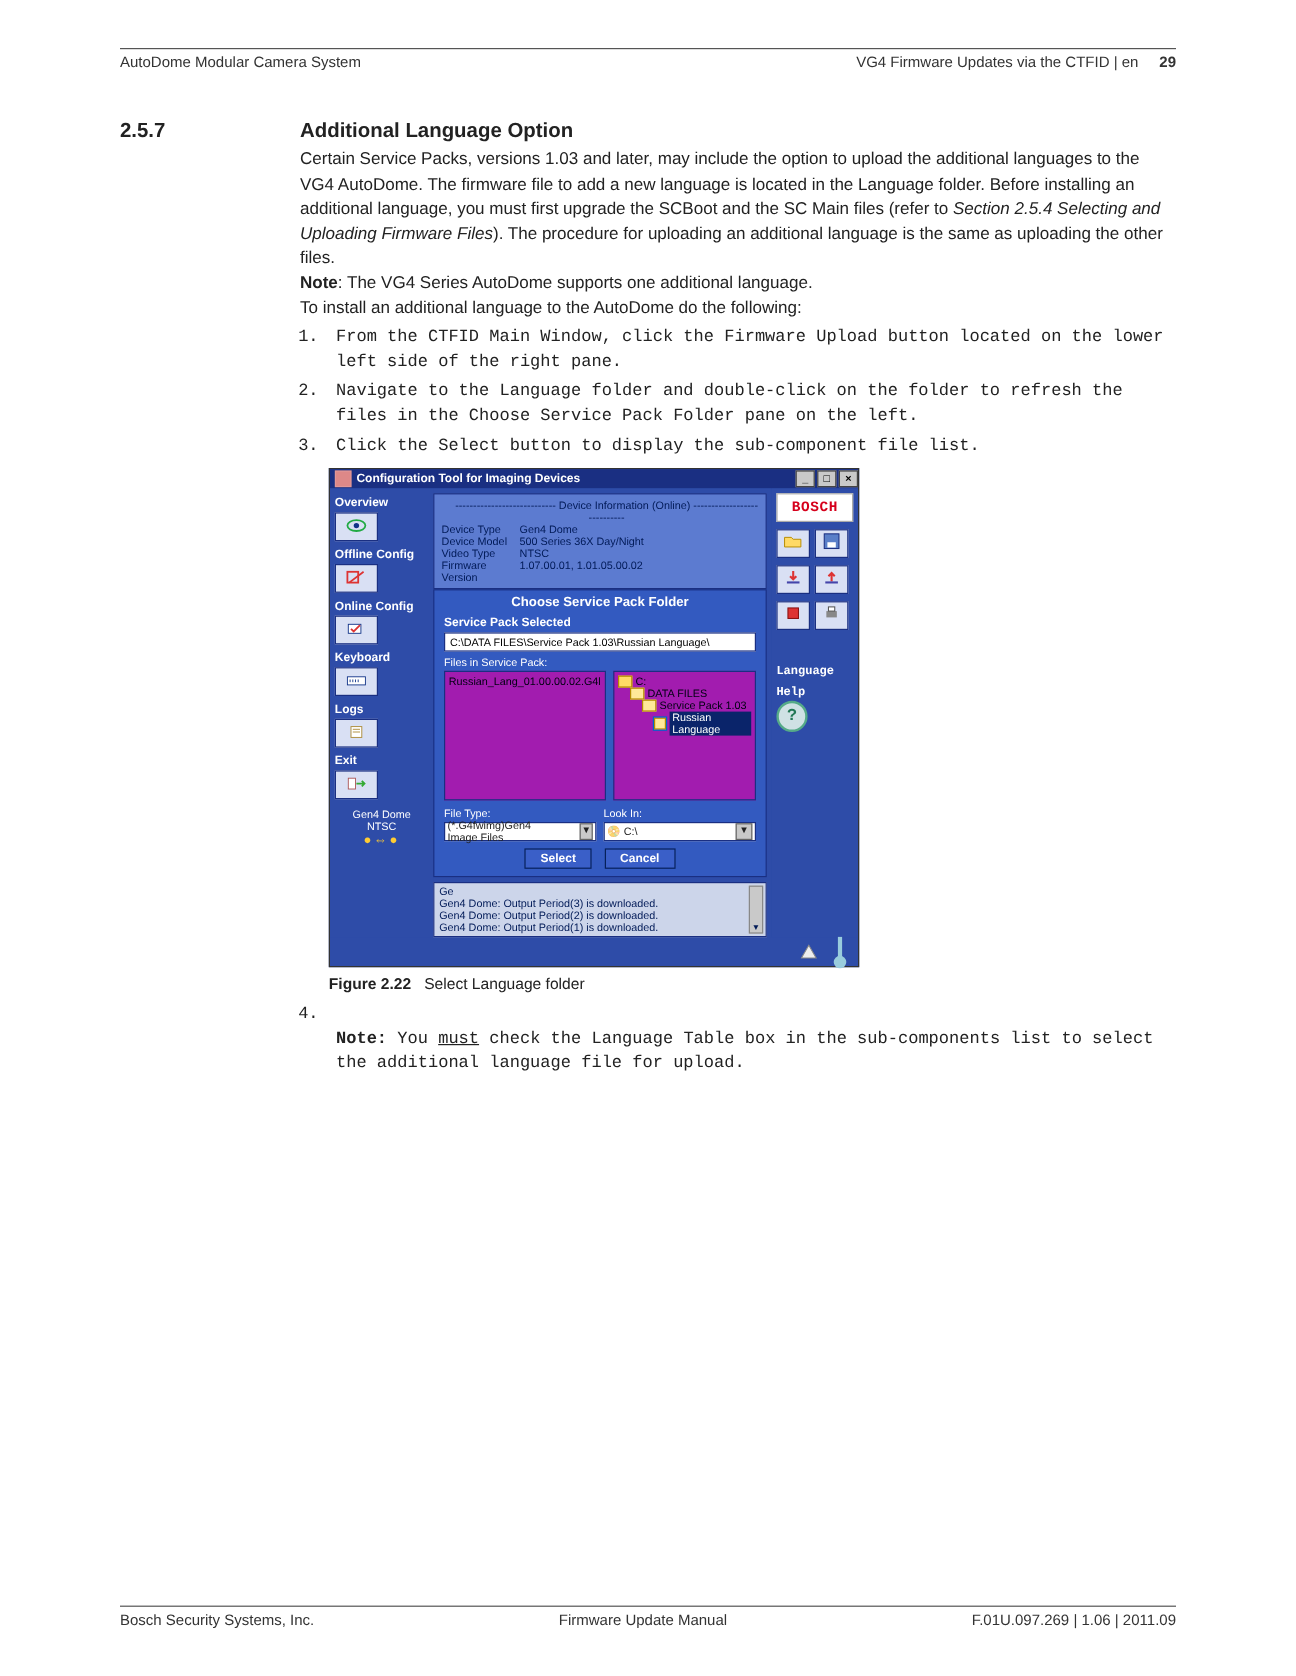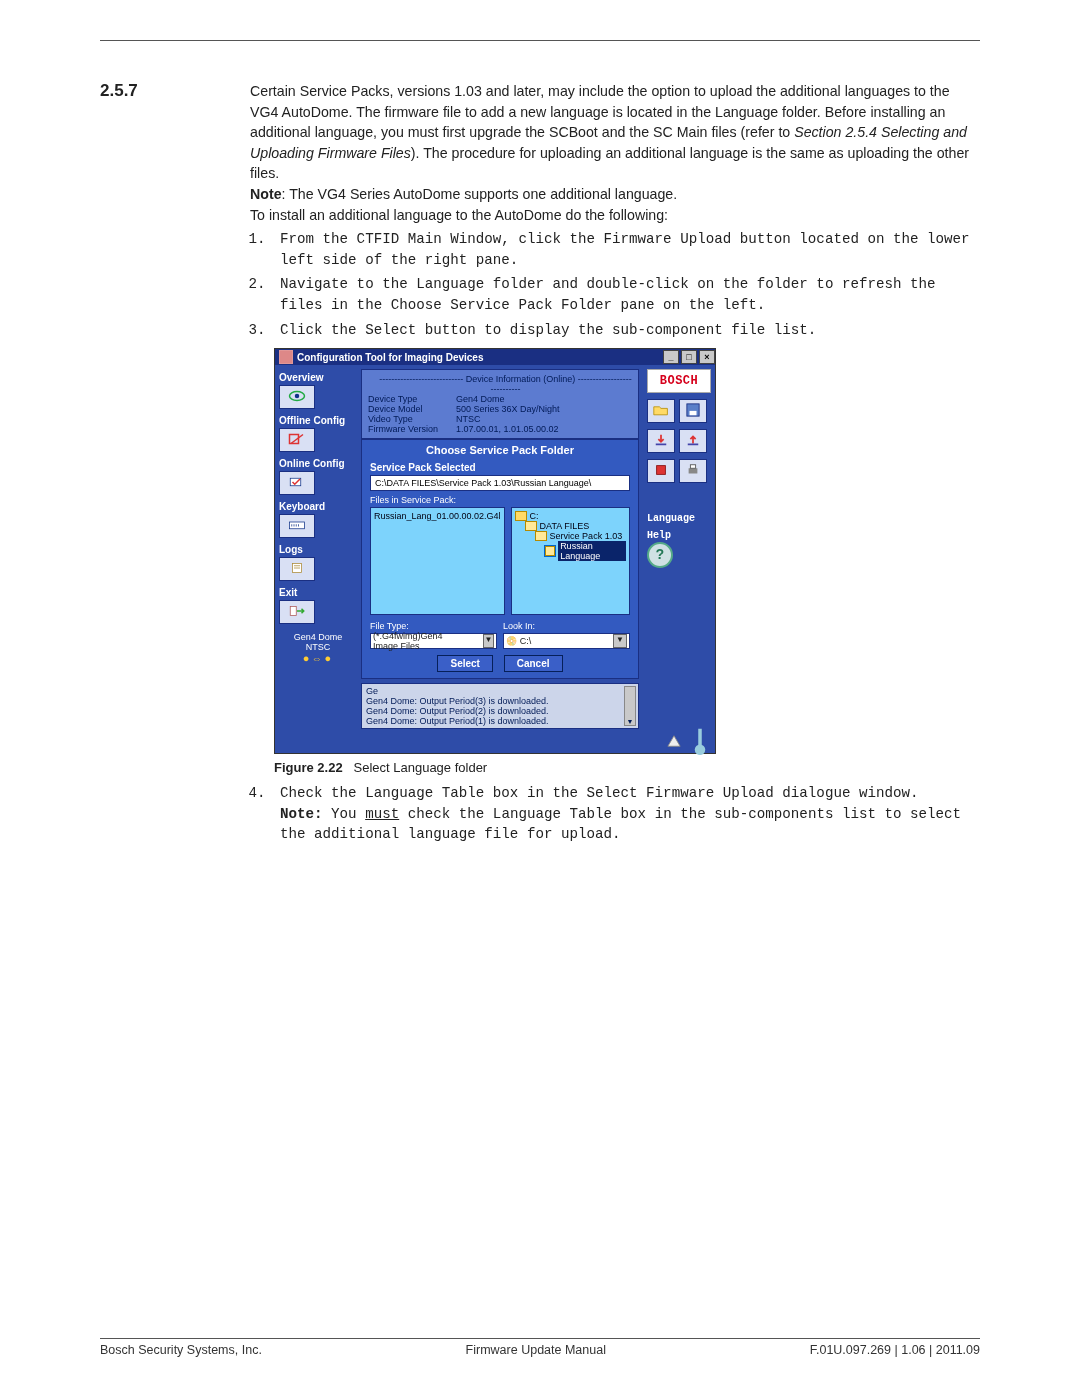--- a/index.html
+++ b/index.html
@@ -82,36 +82,36 @@
   .nav-footer .dots { color:#ffcc33; font-size:11px; letter-spacing:2px; }
 
   .mainpanel { flex:1; background:#2e4ca8; position:relative; }
 
   .info-panel {
     background:#5c7bd0; border:1px solid #1a2f82; margin:4px 4px 0 0;
     color:#001a57; padding:4px 6px;
   }
   .info-panel .fieldset-label { color:#001a57; text-align:center; font-size:9px;margin-left:11px; }
   .info-row { display:flex; font-size:9px; }
-  .info-row .k { width:88px; }
+  .info-row .k { width:65px; }
   .info-row .v { flex:1; }
 
   .choose-panel {
     background:#335ac0; border:1px solid #1a2f82; margin:0 4px 0 0;
     position:relative; padding-bottom:6px;
   }
   .choose-title { text-align:center; color:#fff; font-weight:bold; padding:4px 0 6px; font-size:11px; }
   .sp-selected { color:#fff; font-weight:bold; font-size:10px; padding:0 8px 2px; }
   .pathbox {
     background:#fff; margin:0 8px; padding:2px 4px; font-size:9px; color:#000;
     border:1px solid #1a2f82;
   }
   .mid-row { display:flex; margin:4px 8px 0; gap:6px; }
   .file-list, .tree {
-    background:#7dd3fc; border:1px solid #1a2f82; height:100px; padding:3px; font-size:9px; color:#001;
+    background:#a21caf; border:1px solid #1a2f82; height:100px; padding:3px; font-size:9px; color:#001;
   }
   .file-list { flex:1; }
   .tree { flex:1; }
   .file-list-title, .tree-title { color:#fff; font-size:9px; margin-bottom:2px; }
   .tree-node { display:flex; align-items:center; gap:3px; }
   .tree-node.indent1 { margin-left:10px; }
   .tree-node.indent2 { margin-left:20px; }
   .tree-node.indent3 { margin-left:30px; }
   .folder-icon { width:10px; height:8px; background:#ffda66; border:1px solid #b58b00; }
   .folder-icon.open { background:#ffe999; border:1px solid #b58b00; }
@@ -164,24 +164,33 @@
   .footer-wrap { position:absolute; left:50px; right:50px; bottom:40px; }
   .footer-row { display:flex; justify-content:space-between; font-size:12.5px; color:#333; }
   .footer-row .center { text-align:center; flex:1; }
 </style>
 </head>
 <body>
 
 <div class="page">
 
   <hr class="hr-top">
+  <div class="header-row">
+    <div>AutoDome Modular Camera System</div>
+    <div class="right">
+      <span>VG4 Firmware Updates via the CTFID | en</span>
+      &nbsp;&nbsp;&nbsp;
+      <span class="page-num">29</span>
+    </div>
+  </div>
 
   <div class="content">
     <div class="sectnum">2.5.7</div>
     <div class="sectbody">
+      <div class="secttitle">Additional Language Option</div>
 
       <div class="para">
         <span>Certain Service Packs, versions 1.03 and later, may include the option to upload the additional languages to the VG4 AutoDome. The firmware file to add a new language is located in the Language folder. Before installing an additional language, you must first upgrade the SCBoot and the SC Main files (refer to </span><span class="italic">Section 2.5.4 Selecting and Uploading Firmware Files</span><span>). The procedure for uploading an additional language is the same as uploading the other files.</span>
       </div>
       <div class="para">
         <span class="bold">Note</span><span>: The VG4 Series AutoDome supports one additional language.</span>
       </div>
       <div class="para">To install an additional language to the AutoDome do the following:</div>
 
       <ol class="numlist">
@@ -433,21 +442,21 @@
           </div>
         </div>
       </div>
 
       <div class="figcap">
         <span class="lbl">Figure  2.22</span>&nbsp;&nbsp;&nbsp;<span>Select Language folder</span>
       </div>
 
       <ol class="numlist" start="4">
         <li>
-          <span>Check the Language Table box in the Select Firmware Upload dialogue window.</span><br>
+          <br>
           <span class="bold">Note:</span><span> You </span><span class="ul">must</span><span> check the Language Table box in the sub-components list to select the additional language file for upload.</span>
         </li>
       </ol>
 
     </div>
   </div>
 
   <div class="footer-wrap">
     <hr class="hr-bot">
     <div class="footer-row">

